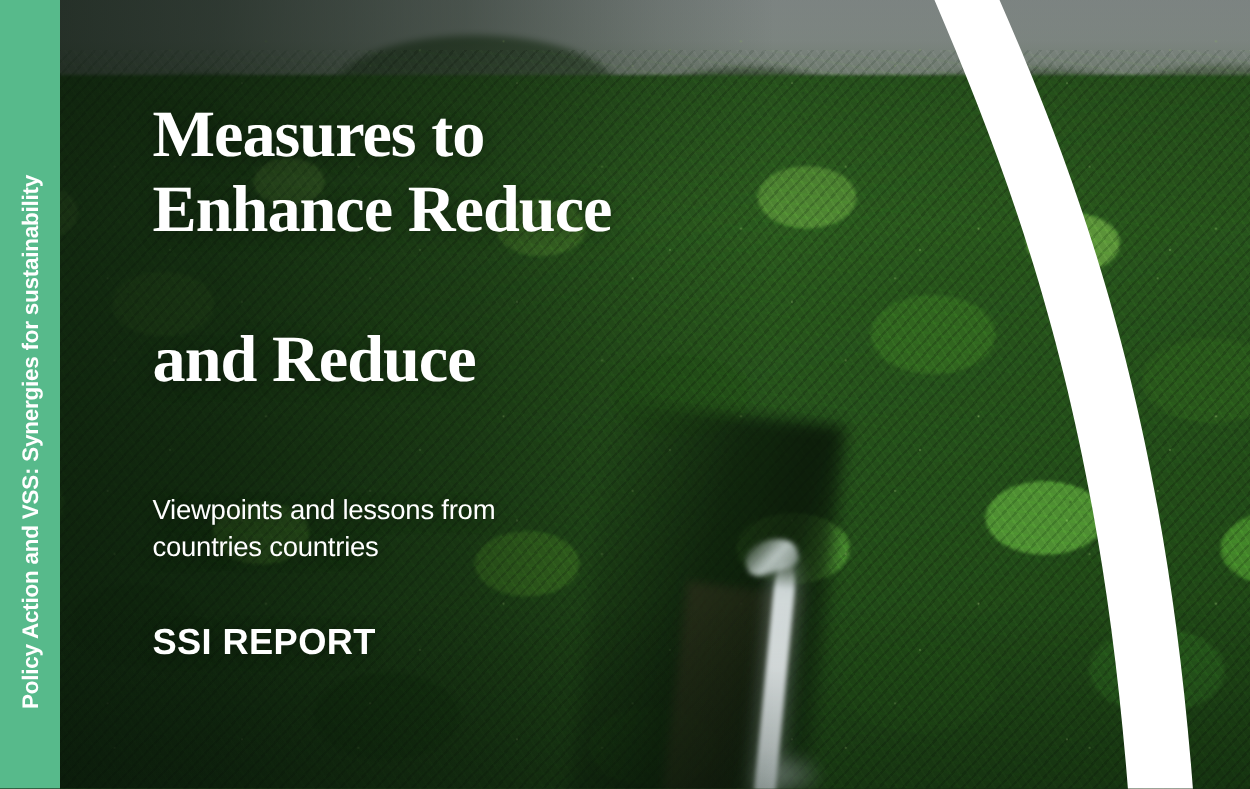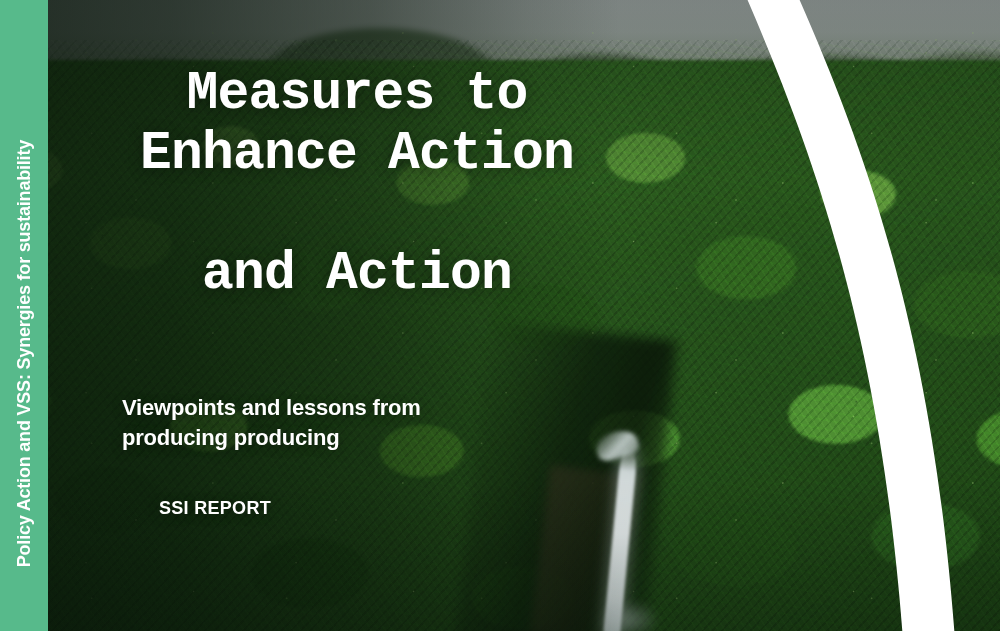--- a/index.html
+++ b/index.html
@@ -230,53 +230,51 @@
   }
 
   
   .content {
     position: absolute;
     left: 120px; top: 0;
     width: 560px; height: 631px;
   }
   .title {
     position: absolute;
-    left: 2px; top: 64px;
+    left: 2px; top: 78px;
     width: 470px;
     color: #ffffff;
-    font-family: Liberation Mono, monospace;
+    font-family: Liberation Serif, serif;
     font-weight: bold;
     font-size: 53px;
     line-height: 60px;
     letter-spacing: -0.8px;
     text-shadow: 0 2px 14px rgba(0,0,0,.38);
-    text-align: center;
   }
   .subtitle {
     position: absolute;
     left: 2px; top: 393px;
     width: 420px;
     color: #ffffff;
     font-family: "Liberation Sans", sans-serif;
-    font-weight: bold;
+    font-weight: normal;
     font-size: 22px;
     line-height: 30px;
     letter-spacing: -0.2px;
     text-shadow: 0 2px 12px rgba(0,0,0,.38);
   }
   .report-label {
     position: absolute;
     left: 2px; top: 498px;
     color: #ffffff;
     font-family: "Liberation Sans", sans-serif;
     font-weight: bold;
-    font-size: 18px;
+    font-size: 29px;
     letter-spacing: 0.3px;
     text-shadow: 0 2px 12px rgba(0,0,0,.38);
-    margin-left: 37px;
   }
 </style>
 </head>
 <body>
 
 <div id="cover">
 
   <div class="photo">
     <div class="sky"></div>
     <div class="ridge-far"></div>
@@ -304,26 +302,26 @@
   </div>
 
   <div class="sidebar">
     <div class="sidebar-label">Policy Action and VSS: Synergies for sustainability</div>
   </div>
 
   <div class="content">
 
     <h1 class="title">
       <span>Measures to</span><br>
-      <span>Enhance Action</span><br>
+      <span>Enhance Reduce</span><br>
       <br>
-      <span>and Action</span><br>
+      <span>and Reduce</span><br>
     </h1>
 
     <h2 class="subtitle">
       <span>Viewpoints and lessons from</span><br>
-      <span>producing producing</span>
+      <span>countries countries</span>
     </h2>
 
     <div class="report-label">SSI REPORT</div>
   </div>
 
 </div>
 
 </body></html>

